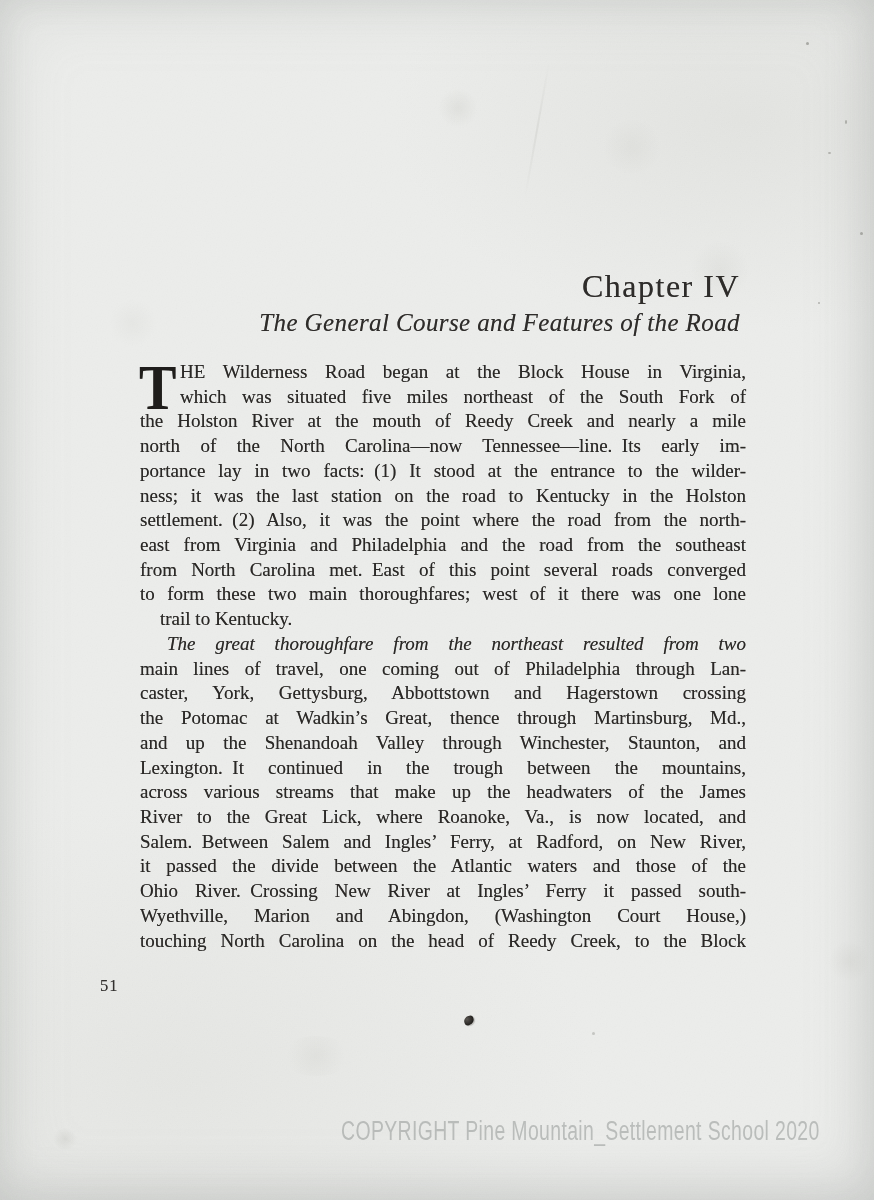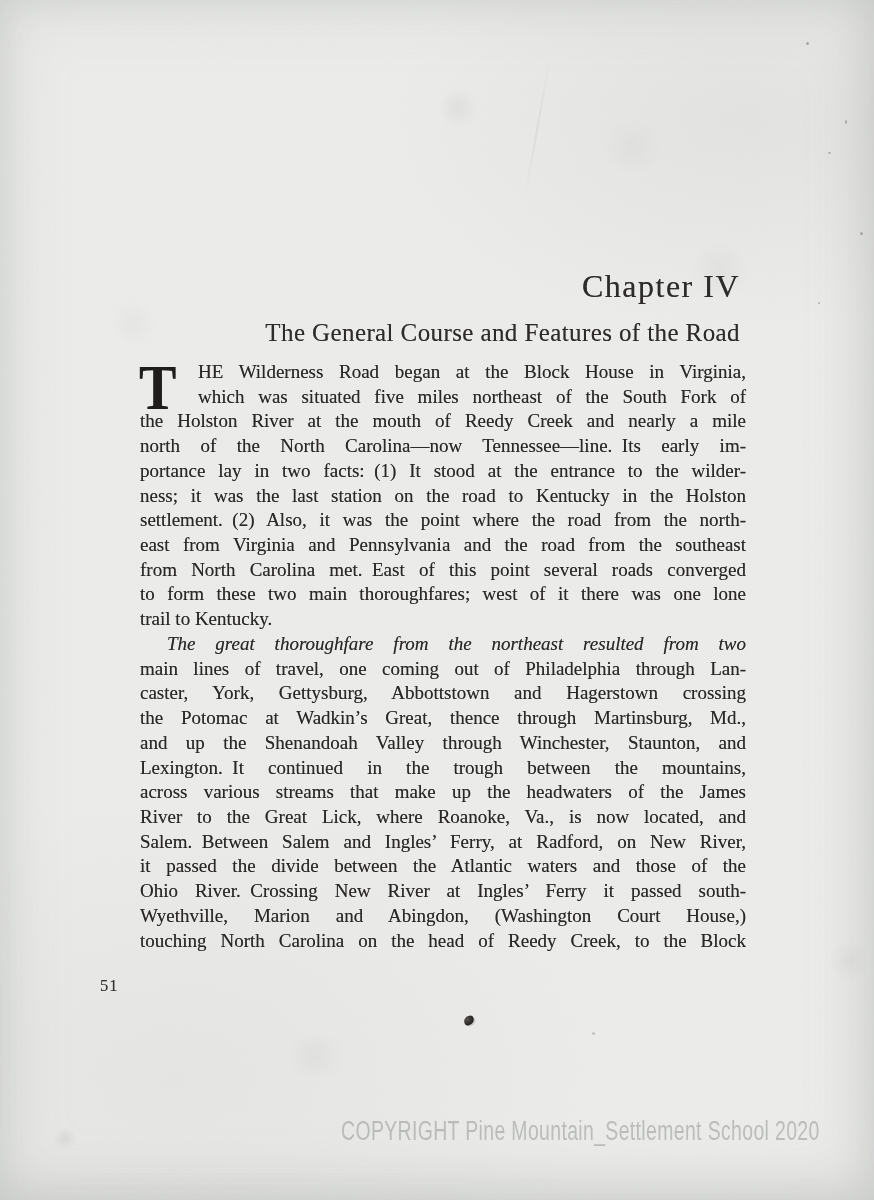--- a/index.html
+++ b/index.html
@@ -39,41 +39,42 @@
     position:absolute;left:100px;top:268px;width:640px;
     text-align:right;color:var(--ink);
   }
   .chapter-title{
     font-size:32px;
     letter-spacing:1.5px;
     color:#2e2c2a;
     text-shadow:0 0 0.5px rgba(46,44,42,0.6);
   }
   .chapter-subtitle{
-    margin-top:14px;
+    margin-top:4px;
     font-size:25px;
+    font-style:italic;
     letter-spacing:0.4px;
     color:#2e2c2a;
     text-shadow:0 0 0.5px rgba(46,44,42,0.5);
   }
 
   .text-block{
     position:absolute;left:140px;top:360px;width:606px;
     color:var(--ink);
     font-size:19px;
     text-shadow:0 0 0.5px rgba(42,40,38,0.55);
   }
   .paragraph{position:relative;margin:0;}
   .line{
     line-height:24.72px;
     text-align:justify;
     text-align-last:justify;
   }
-  .line.last{text-align-last:left;}
-  .line.dropcap-indent{padding-left:58px;}
+  .line.last{text-align-last:left;margin-left:20px;}
+  .line.dropcap-indent{padding-left:40px;}
   .line.first-indent{padding-left:27px;font-style:italic;}
   .drop-cap{
     position:absolute;left:-1px;top:-4px;
     font-size:56px;font-weight:bold;line-height:1;
     color:#1f1d1b;
     transform:scaleY(1.12);transform-origin:0 0;
     letter-spacing:0;
   }
 
   .page-number{
@@ -140,21 +141,21 @@
   <div class="text-block">
       <div class="paragraph">
         <span class="drop-cap">T</span>
         <div class="line dropcap-indent">HE Wilderness Road began at the Block House in Virginia,</div>
         <div class="line dropcap-indent">which was situated five miles northeast of the South Fork of</div>
         <div class="line">the Holston River at the mouth of Reedy Creek and nearly a mile</div>
         <div class="line">north of the North Carolina—now Tennessee—line. Its early im-</div>
         <div class="line">portance lay in two facts: (1) It stood at the entrance to the wilder-</div>
         <div class="line">ness; it was the last station on the road to Kentucky in the Holston</div>
         <div class="line">settlement. (2) Also, it was the point where the road from the north-</div>
-        <div class="line">east from Virginia and Pennsylvania and the road from the southeast</div>
+        <div class="line">east from Virginia and Philadelphia and the road from the southeast</div>
         <div class="line">from North Carolina met. East of this point several roads converged</div>
         <div class="line">to form these two main thoroughfares; west of it there was one lone</div>
         <div class="line last">trail to Kentucky.</div>
       </div>
       <div class="paragraph">
         <div class="line first-indent">The great thoroughfare from the northeast resulted from two</div>
         <div class="line">main lines of travel, one coming out of Philadelphia through Lan-</div>
         <div class="line">caster, York, Gettysburg, Abbottstown and Hagerstown crossing</div>
         <div class="line">the Potomac at Wadkin’s Great, thence through Martinsburg, Md.,</div>
         <div class="line">and up the Shenandoah Valley through Winchester, Staunton, and</div>

